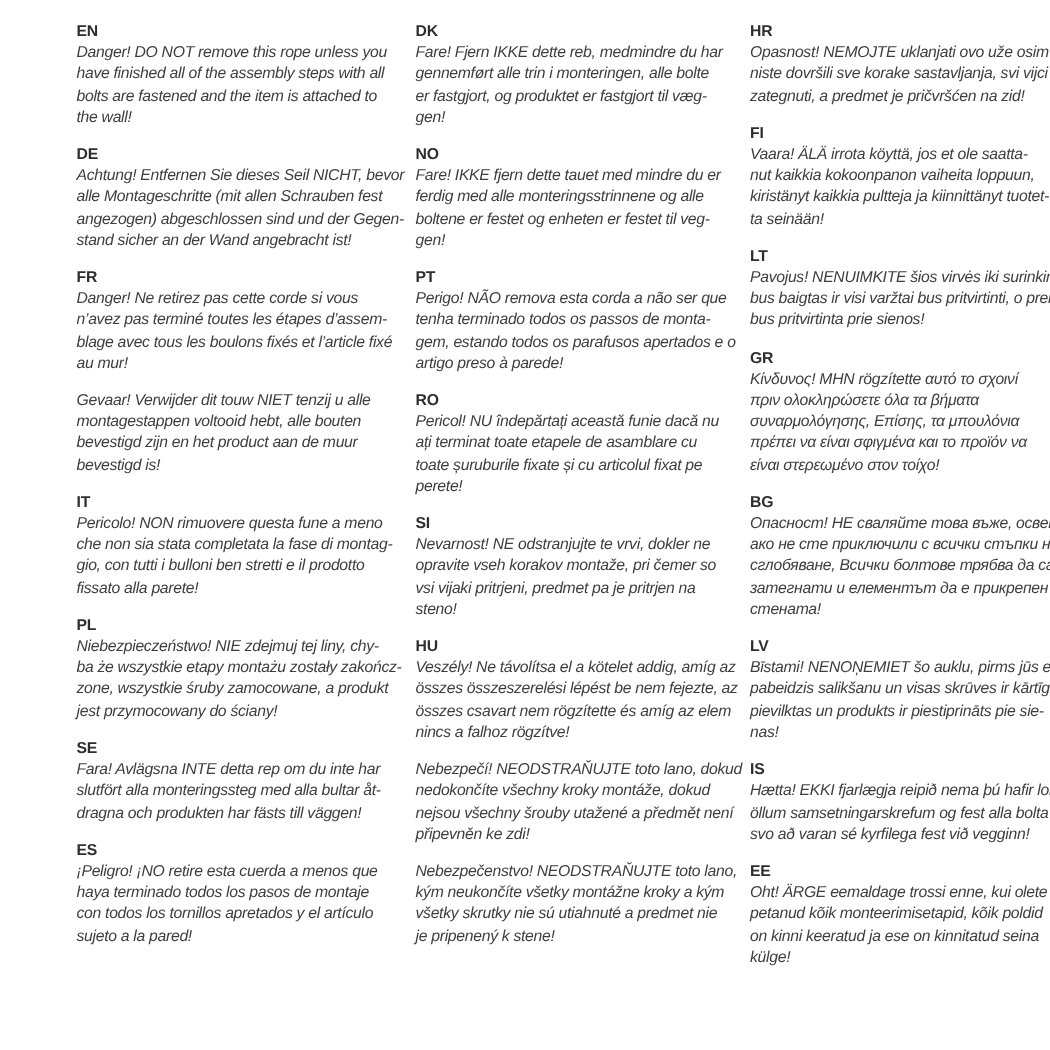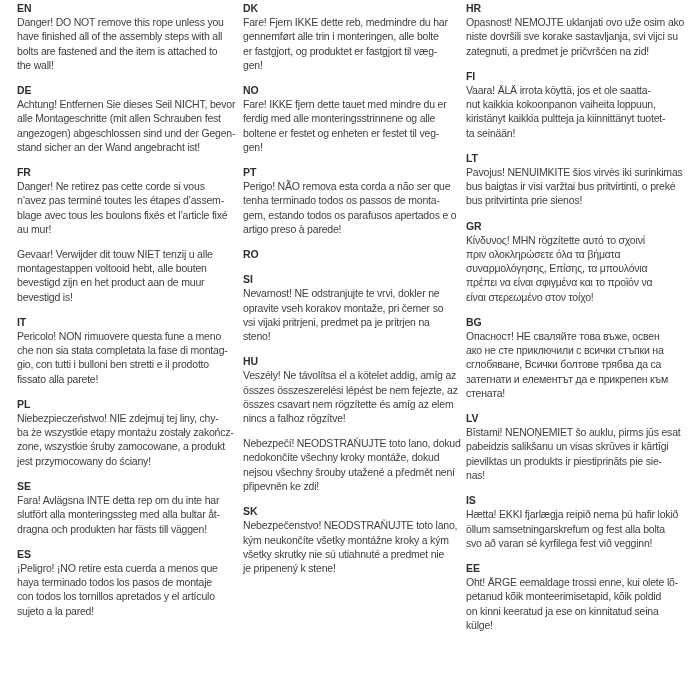--- a/index.html
+++ b/index.html
@@ -10,21 +10,22 @@
   .page {
     position: relative;
     width: 700px;
     height: 700px;
     background: #ffffff;
     overflow: hidden;
     font-family: "Liberation Sans", sans-serif;
   }
   .col {
     position: absolute;
-    top: 1px;
+    top: 14px;
+    margin-left: 34px;
   }
   .col-1 { left: 17px;  width: 212px; }
   .col-2 { left: 243px; width: 212px; }
   .col-3 { left: 466px; width: 222px; }
   .block { margin: 0 0 11px 0; }
   .lang-code {
     font-size: 10.5px;
     line-height: 14.2px;
     font-weight: bold;
     color: #2e2e2e;
@@ -32,20 +33,21 @@
     margin: 0;
     white-space: pre;
   }
   .warning-text {
     font-size: 10.5px;
     line-height: 14.2px;
     color: #3e3e3e;
     letter-spacing: -0.2px;
     margin: 0;
     white-space: pre;
+    font-style: italic;
   }
 </style>
 </head>
 <body>
 
 <div class="page">
 
   <div class="col col-1">
     <section class="block">
       <h2 class="lang-code">EN</h2>
@@ -120,20 +122,24 @@
     </section>
     <section class="block">
       <h2 class="lang-code">PT</h2>
       <p class="warning-text">Perigo! NÃO remova esta corda a não ser que
 tenha terminado todos os passos de monta-
 gem, estando todos os parafusos apertados e o
 artigo preso à parede!</p>
     </section>
     <section class="block">
       <h2 class="lang-code">RO</h2>
+      <p class="warning-text">Pericol! NU îndepărtați această funie dacă nu
+ați terminat toate etapele de asamblare cu
+toate șuruburile fixate și cu articolul fixat pe
+perete!</p>
     </section>
     <section class="block">
       <h2 class="lang-code">SI</h2>
       <p class="warning-text">Nevarnost! NE odstranjujte te vrvi, dokler ne
 opravite vseh korakov montaže, pri čemer so
 vsi vijaki pritrjeni, predmet pa je pritrjen na
 steno!</p>
     </section>
     <section class="block">
       <h2 class="lang-code">HU</h2>
@@ -142,21 +148,20 @@
 összes csavart nem rögzítette és amíg az elem
 nincs a falhoz rögzítve!</p>
     </section>
     <section class="block">
       <p class="warning-text">Nebezpečí! NEODSTRAŇUJTE toto lano, dokud
 nedokončíte všechny kroky montáže, dokud
 nejsou všechny šrouby utažené a předmět není
 připevněn ke zdi!</p>
     </section>
     <section class="block">
-      <h2 class="lang-code">SK</h2>
       <p class="warning-text">Nebezpečenstvo! NEODSTRAŇUJTE toto lano,
 kým neukončíte všetky montážne kroky a kým
 všetky skrutky nie sú utiahnuté a predmet nie
 je pripenený k stene!</p>
     </section>
   </div>
 
   <div class="col col-3">
     <section class="block">
       <h2 class="lang-code">HR</h2>

